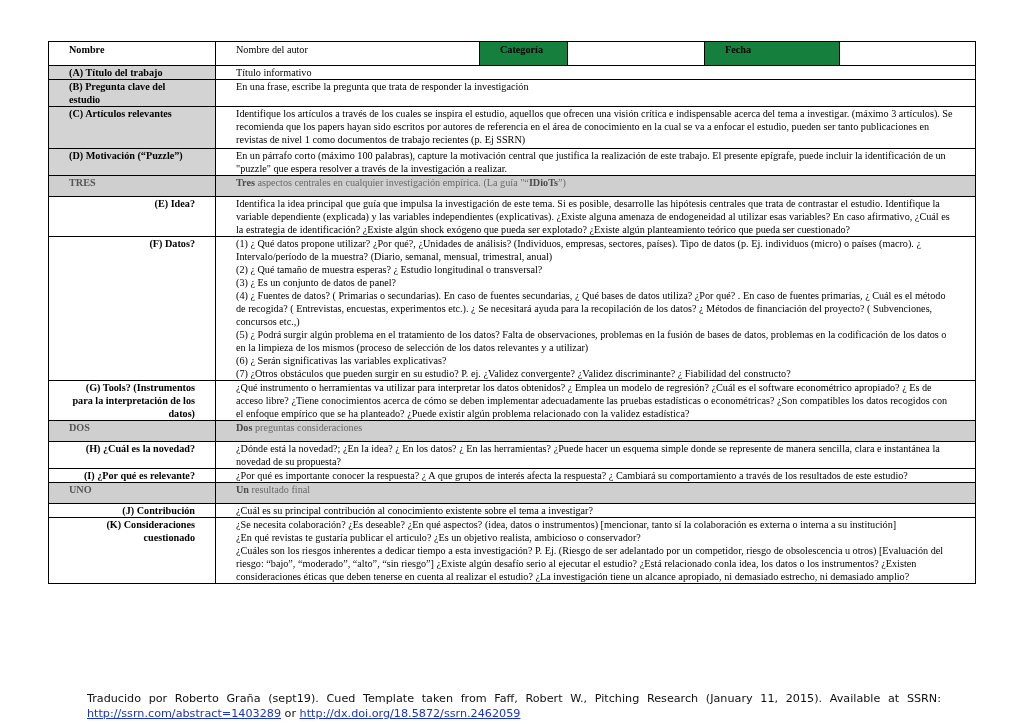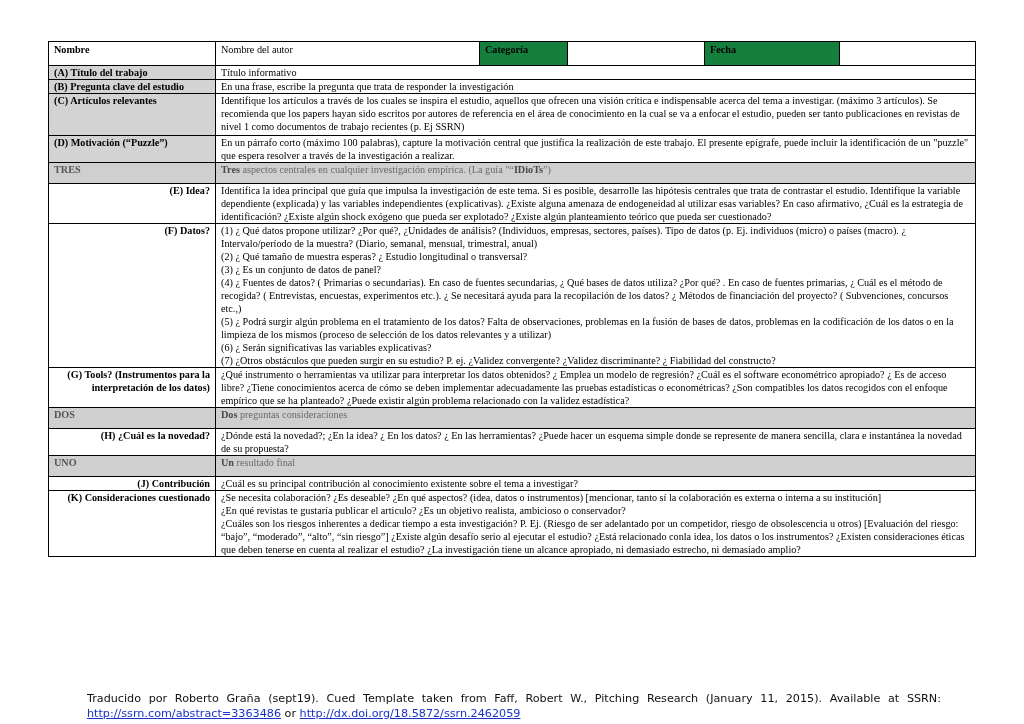--- a/index.html
+++ b/index.html
@@ -1,20 +1,20 @@
 <!DOCTYPE html>
 <html><head>
 <meta charset="utf-8">
 <style>
   html, body { margin: 0; padding: 0; background: #ffffff; }
   body { width: 1024px; height: 724px; position: relative; overflow: hidden;
          font-family: "Liberation Serif", "DejaVu Serif", serif; color: #000; }
   .sheet { position: absolute; left: 48px; top: 41px; width: 927px; }
   table { border-collapse: collapse; width: 927px; table-layout: fixed; }
-  td { border: 1px solid #000; padding: 0 5px; vertical-align: top;
+  td { border: 1px solid #000; padding: 0 20px; vertical-align: top;
        font-size: 10.2px; line-height: 13px; }
   td.lbl { background: #d3d3d3; font-weight: bold; width: 156px; }
   td.lbl-white { background: #ffffff; font-weight: bold; text-align: right; }
   tr.head td { height: 22px; padding-top: 1px; }
   tr.head td.h-gray { background: #15803d; font-weight: bold; }
   tr.head td.h-white { background: #fff; }
   tr.sep td { background: #cfcfcf; height: 20px; }
   tr.sep td .dim { color: #6a6a6a; }
   tr.sep td .strong { color: #4a4a4a; font-weight: bold; }
   tr.sep td.lbl { color: #555; background: #cfcfcf; }
@@ -101,20 +101,24 @@
   <tr class="sep">
     <td class="lbl">DOS</td>
     <td colspan="5"><span class="strong">Dos</span><span class="dim"> preguntas consideraciones</span></td>
   </tr>
 
   <tr style="height:27px">
     <td class="lbl-white">(H) ¿Cuál es la novedad?</td>
     <td colspan="5">¿Dónde está la novedad?; ¿En la idea? ¿ En los datos? ¿ En las herramientas? ¿Puede hacer un esquema simple donde se represente de manera sencilla, clara e instantánea la novedad de su propuesta?</td>
   </tr>
 
+  <tr style="height:13px">
+    <td class="lbl-white">(I) ¿Por qué es relevante?</td>
+    <td colspan="5">¿Por qué es importante conocer la respuesta? ¿ A que grupos de interés afecta la respuesta? ¿ Cambiará su comportamiento a través de los resultados de este estudio?</td>
+  </tr>
 
   <tr class="sep">
     <td class="lbl">UNO</td>
     <td colspan="5"><span class="strong">Un</span><span class="dim"> resultado final</span></td>
   </tr>
 
   <tr style="height:13px">
     <td class="lbl-white">(J) Contribución</td>
     <td colspan="5">¿Cuál es su principal contribución al conocimiento existente sobre el tema a investigar?</td>
   </tr>
@@ -126,14 +130,14 @@
       <span class="line">¿En qué revistas te gustaría publicar el articulo? ¿Es un objetivo realista, ambicioso o conservador?</span>
       <span class="line">¿Cuáles son los riesgos inherentes a dedicar tiempo a esta investigación? P. Ej.  (Riesgo de ser adelantado por un competidor, riesgo de obsolescencia u otros) [Evaluación del riesgo: “bajo”, “moderado”, “alto”, “sin riesgo”] ¿Existe algún desafío serio al ejecutar el estudio? ¿Está relacionado conla idea, los datos o los instrumentos? ¿Existen consideraciones éticas que deben tenerse en cuenta al realizar el estudio? ¿La investigación tiene un alcance apropiado, ni demasiado estrecho, ni demasiado amplio?</span>
     </td>
   </tr>
 </tbody>
     </table>
 </div>
 
 <div class="footer">
   <span class="cite">Traducido por Roberto Graña (sept19). Cued Template taken from Faff, Robert W., Pitching Research (January 11, 2015). Available at SSRN:</span>
-  <a href="#">http://ssrn.com/abstract=3363486</a><span class="or"> or </span><a href="#">http://dx.doi.org/18.5872/ssrn.2462059</a>
+  <a href="#">http://ssrn.com/abstract=1403289</a><span class="or"> or </span><a href="#">http://dx.doi.org/18.5872/ssrn.2462059</a>
 </div>
 
 </body></html>

